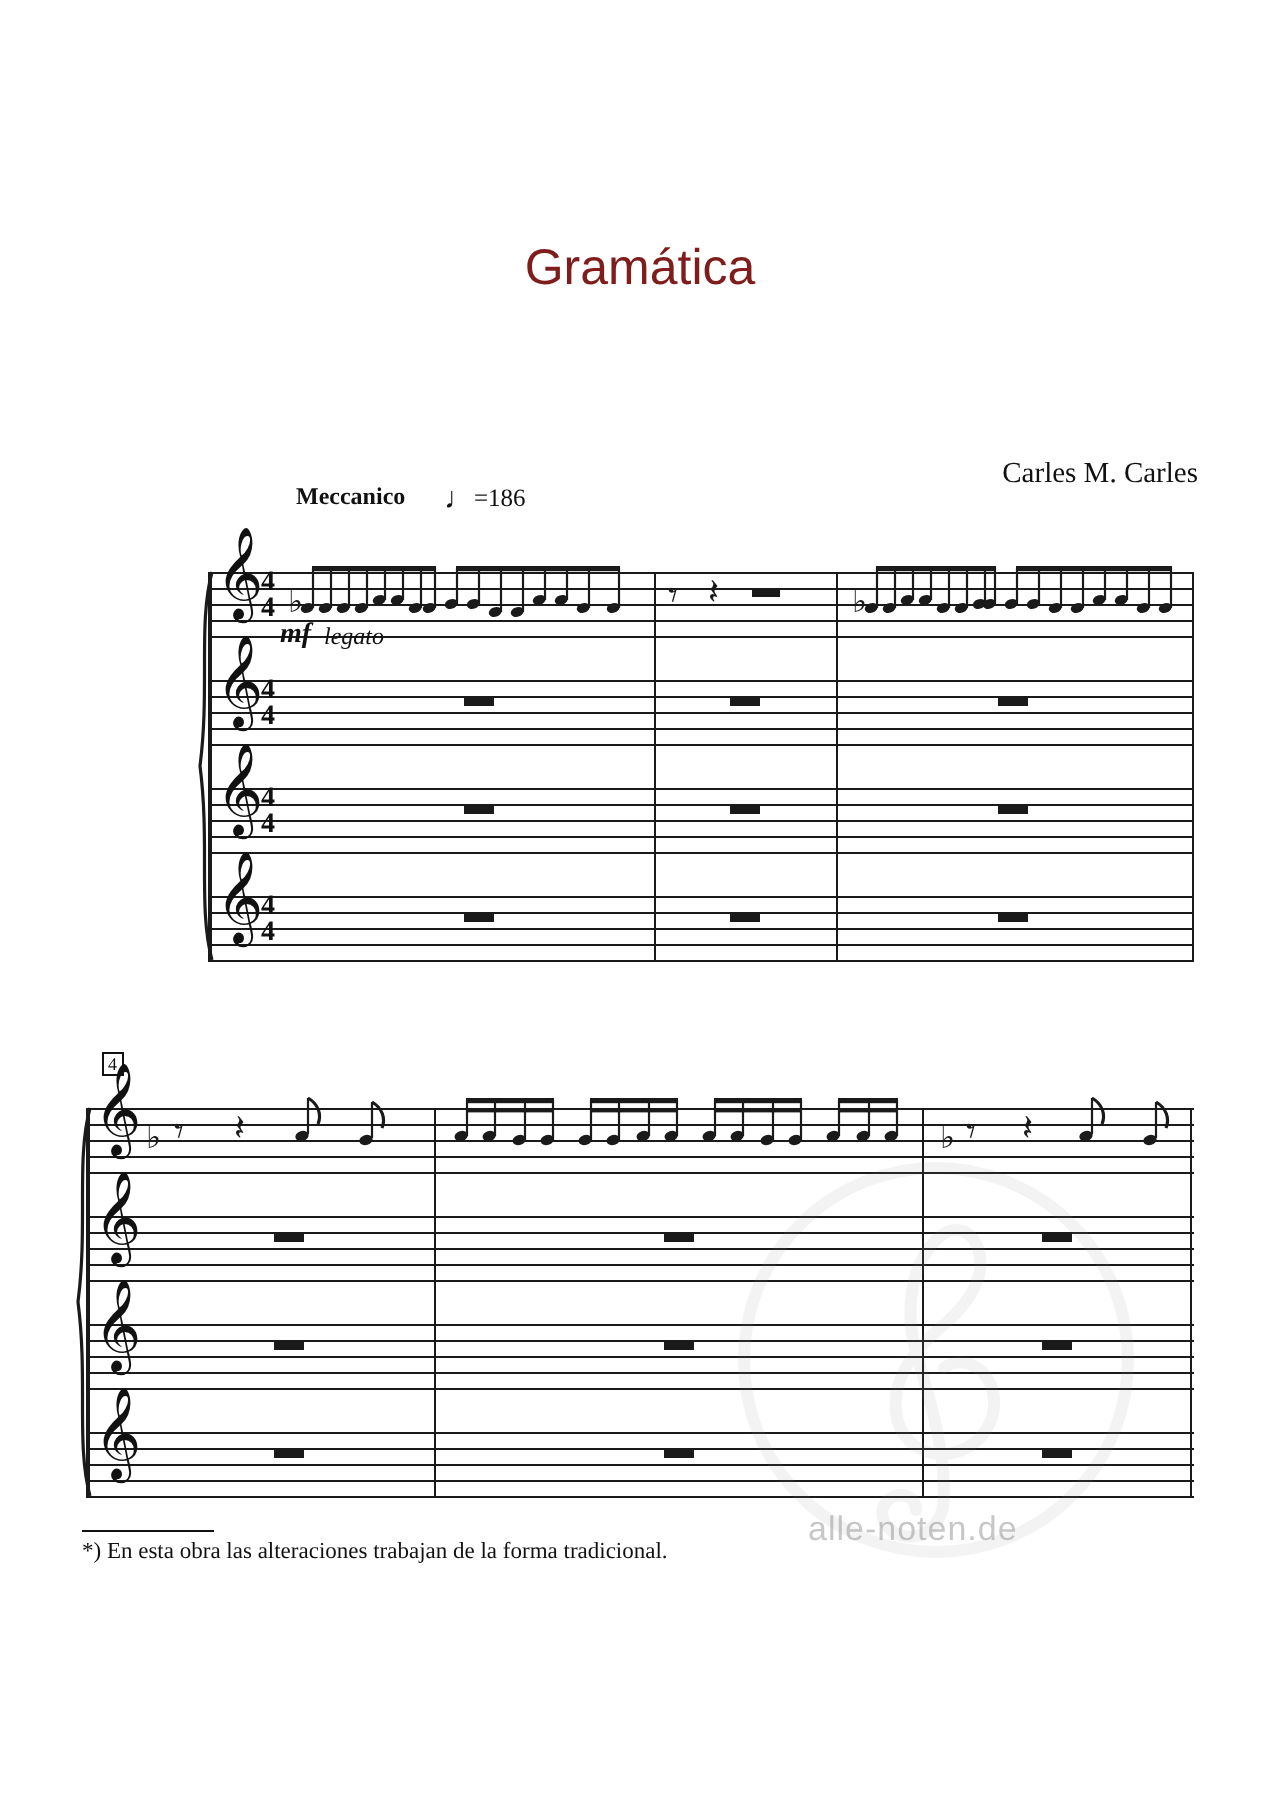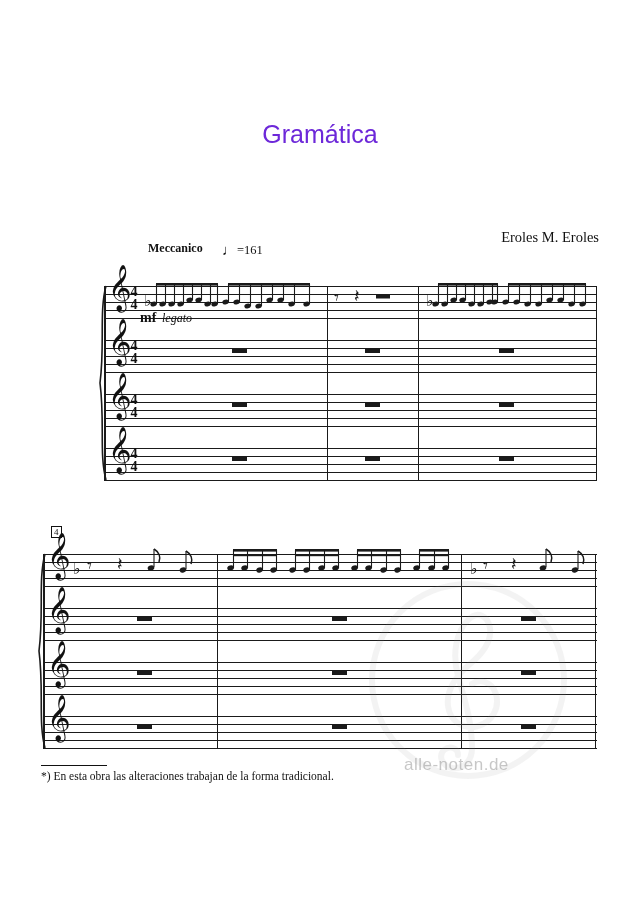--- a/index.html
+++ b/index.html
@@ -27,21 +27,21 @@
     font-size: 26px;
     color: #111;
     letter-spacing: 1px;
   }
   .movement-title {
     position: absolute;
     top: 120px; left: 0; right: 0;
     text-align: center;
     font-family: "Liberation Sans", sans-serif;
     font-size: 25px;
-    color: #6d28d9;
+    color: #7f1d1d;
   }
   .composer {
     position: absolute;
     top: 229px; right: 41px;
     font-family: "Liberation Serif", serif;
     font-size: 14.5px;
     color: #111;
   }
   .tempo-text {
     position: absolute;
@@ -130,20 +130,21 @@
     position: absolute;
     width: 1.2px;
     background: #1a1a1a;
   }
   .barline.full { top: 16px; height: 194px; }
 
   
   .dyn {
     position: absolute;
     font-family: "Liberation Serif", serif;
+    font-style: italic;
     font-weight: bold;
     font-size: 14px;
     color: #111;
   }
   .expr {
     position: absolute;
     font-family: "Liberation Serif", serif;
     font-style: italic;
     font-size: 12px;
     color: #111;
@@ -219,25 +220,25 @@
     letter-spacing: 0.5px;
     pointer-events: none;
   }
 </style>
 </head>
 <body>
 
 <div class="page">
 
   <div class="movement-title">Gramática</div>
-  <div class="composer">Eroles M. Eroles</div>
+  <div class="composer">Carles M. Carles</div>
 
   <div class="tempo-text">Meccanico</div>
   <div class="tempo-metronome">
-    <span class="noteglyph">♩</span><span>=161</span>
+    <span class="noteglyph">♩</span><span>=186</span>
   </div>
 
   <div class="system" id="system1">
 
     <svg class="brace" viewBox="0 0 10 198">
       <path d="M9,2 C2,28 8,60 3,99 C8,138 2,170 9,196" fill="none" stroke="#1a1a1a" stroke-width="1.6"></path>
     </svg>
     <div class="left-barline"></div>
 
     <div class="stave st1">

